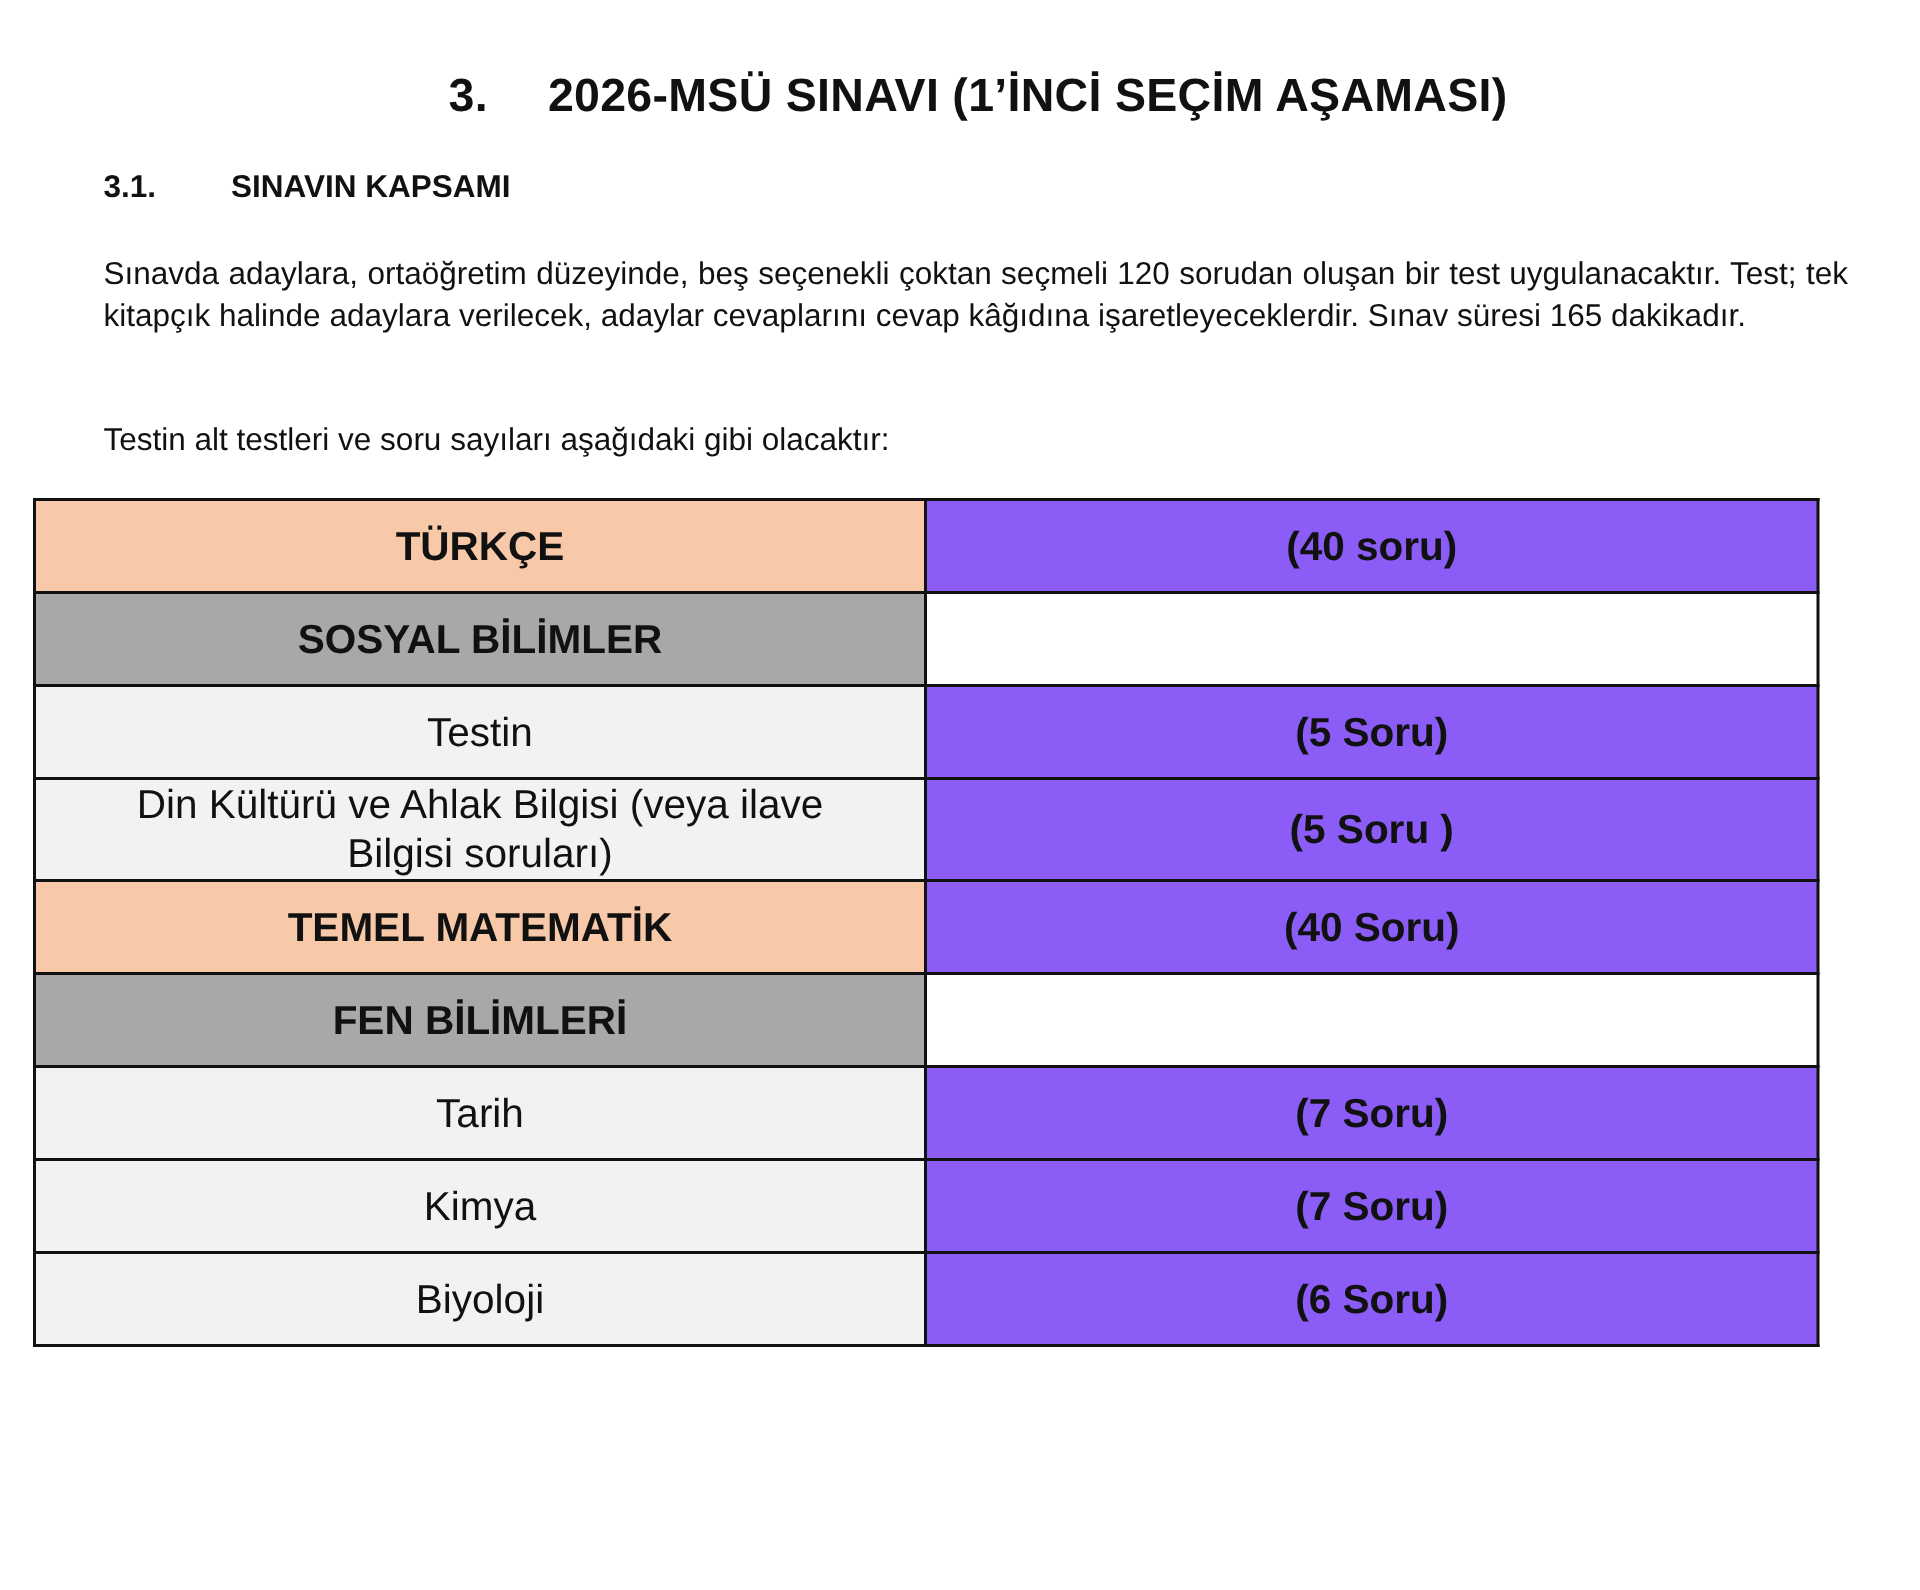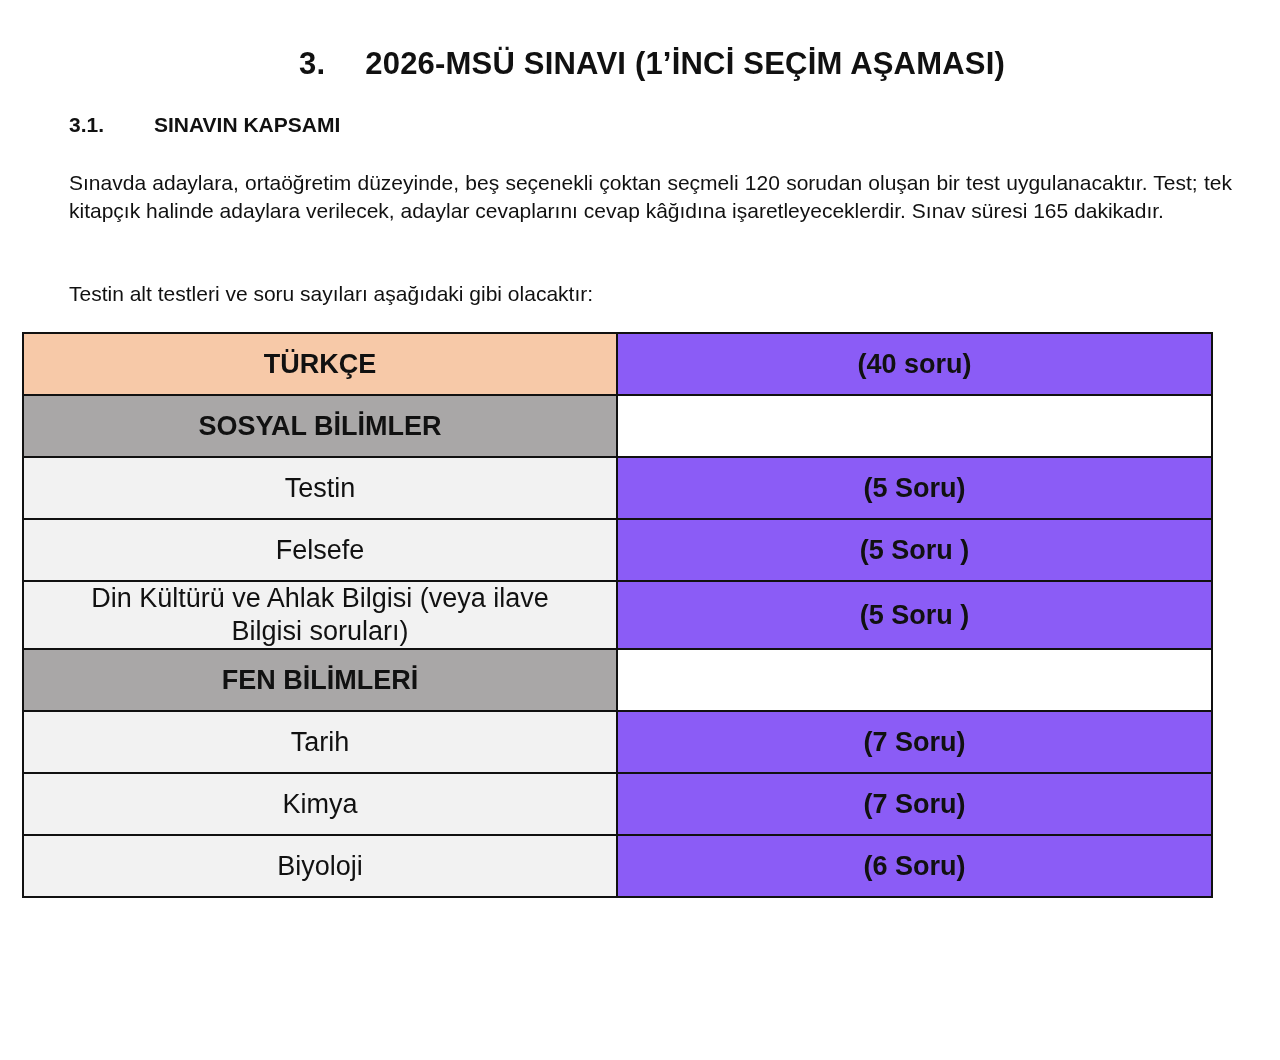--- a/index.html
+++ b/index.html
@@ -49,30 +49,30 @@
       <td class="main-right">(40 soru)</td>
     </tr>
     <tr>
       <td class="left group-left">SOSYAL BİLİMLER</td>
       <td class="group-right"></td>
     </tr>
     <tr>
       <td class="left sub-left">Testin</td>
       <td class="sub-right">(5 Soru)</td>
     </tr>
-    <tr>
-      <td class="left sub-left">Felsefe</td>
-      <td class="sub-right">(5 Soru )</td>
-    </tr>
     <tr class="tall">
       <td class="left sub-left">
         <span>Din Kültürü ve Ahlak Bilgisi (veya ilave</span><br>
         <span>Bilgisi soruları)</span>
       </td>
       <td class="sub-right">(5 Soru )</td>
+    </tr>
+    <tr>
+      <td class="left main-left">TEMEL MATEMATİK</td>
+      <td class="main-right">(40 Soru)</td>
     </tr>
     <tr>
       <td class="left group-left">FEN BİLİMLERİ</td>
       <td class="group-right"></td>
     </tr>
     <tr>
       <td class="left sub-left">Tarih</td>
       <td class="sub-right">(7 Soru)</td>
     </tr>
     <tr>

